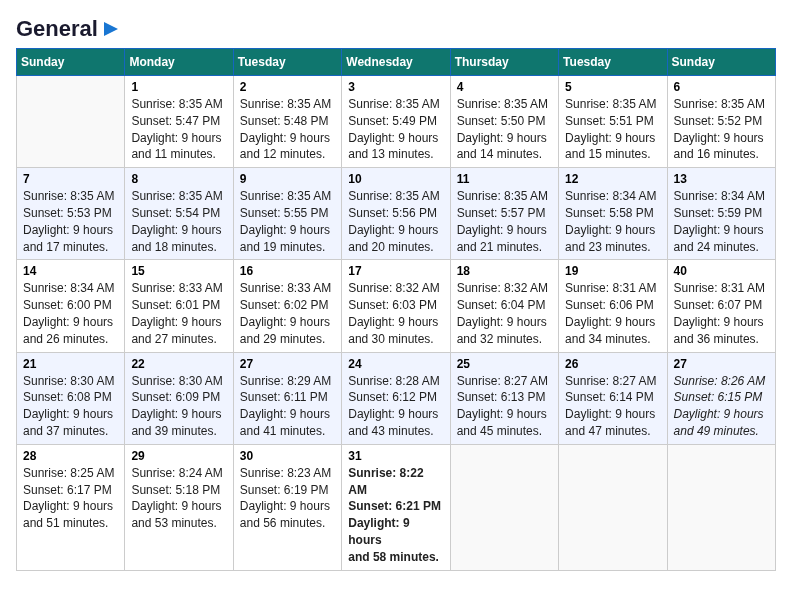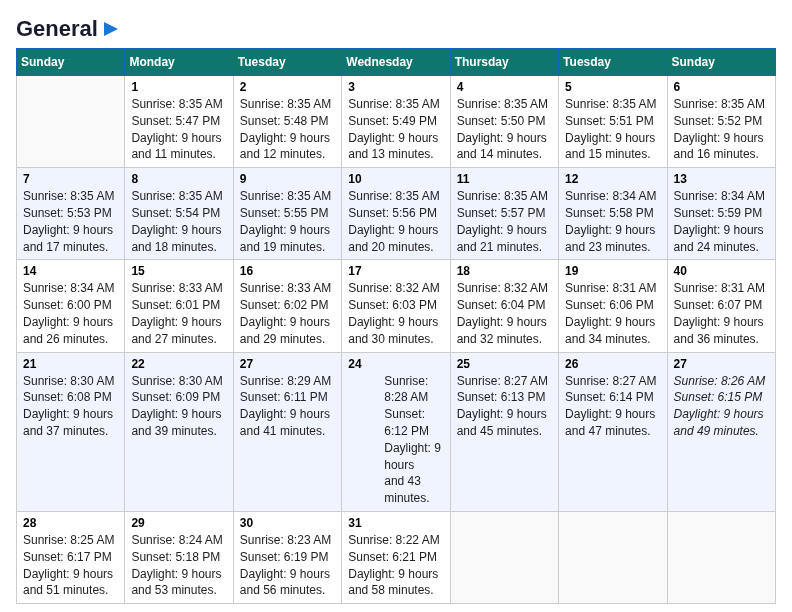--- a/index.html
+++ b/index.html
@@ -272,21 +272,21 @@
         </td>
         <td>
           <span class="cell-day">27</span>
           <div class="cell-info" style="white-space: pre-line;">Sunrise: 8:29 AM
 Sunset: 6:11 PM
 Daylight: 9 hours
 and 41 minutes.</div>
         </td>
         <td>
           <span class="cell-day">24</span>
-          <div class="cell-info" style="white-space: pre-line; margin-left: 36px;">Sunrise: 8:28 AM
+          <div class="cell-info" style="white-space: pre-line;">Sunrise: 8:28 AM
 Sunset: 6:12 PM
 Daylight: 9 hours
 and 43 minutes.</div>
         </td>
         <td>
           <span class="cell-day">25</span>
           <div class="cell-info" style="white-space: pre-line;">Sunrise: 8:27 AM
 Sunset: 6:13 PM
 Daylight: 9 hours
 and 45 minutes.</div>
@@ -323,21 +323,21 @@
         </td>
         <td>
           <span class="cell-day">30</span>
           <div class="cell-info" style="white-space: pre-line;">Sunrise: 8:23 AM
 Sunset: 6:19 PM
 Daylight: 9 hours
 and 56 minutes.</div>
         </td>
         <td>
           <span class="cell-day">31</span>
-          <div class="cell-info" style="white-space: pre-line;">Sunrise: 8:22 AM
+          <div class="cell-info" style="white-space: pre-line; font-weight: bold;">Sunrise: 8:22 AM
 Sunset: 6:21 PM
 Daylight: 9 hours
 and 58 minutes.</div>
         </td>
         <td class="empty-cell"></td>
         <td class="empty-cell"></td>
         <td class="empty-cell"></td>
       </tr>
     </tbody>
 </table>

